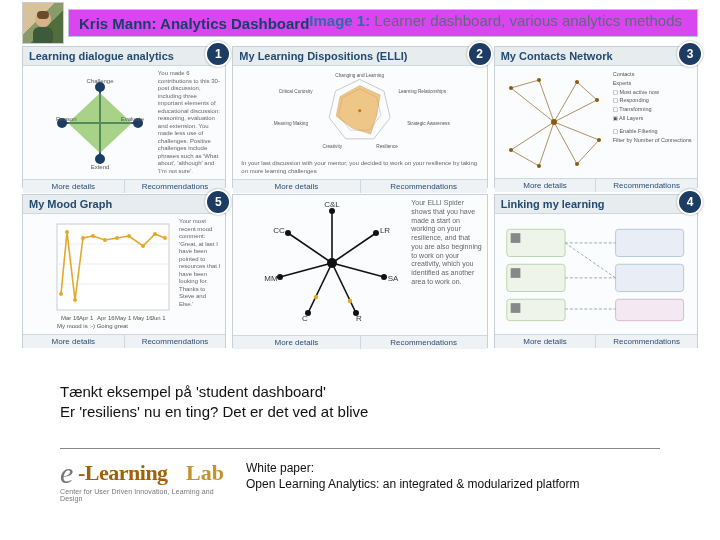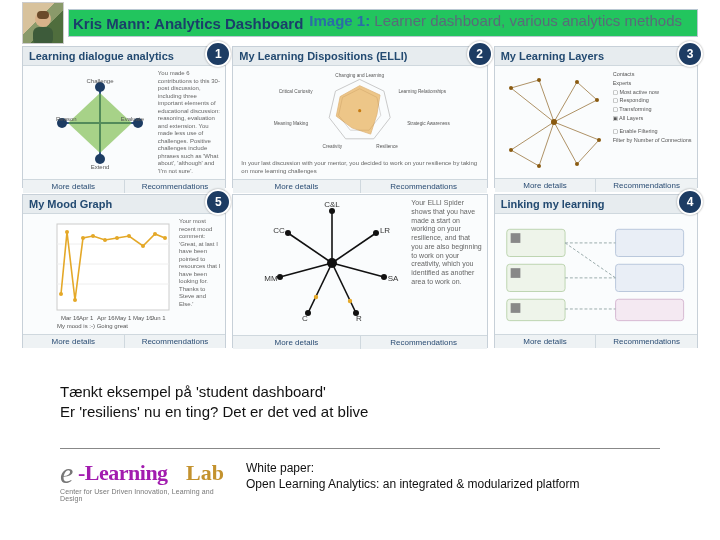--- a/index.html
+++ b/index.html
@@ -1,21 +1,21 @@
 <!DOCTYPE html>
 <html><head>
 <meta charset="utf-8">
 <style>
   html,body{margin:0;padding:0;width:720px;height:540px;background:#fff;font-family:Arial,Helvetica,sans-serif;color:#222;}
   .slide{position:relative;width:720px;height:540px;}
   .dash{position:absolute;left:22px;top:6px;width:676px;height:355px;}
   .topbar{display:flex;align-items:center;height:34px;}
   .avatar{width:40px;height:40px;background:linear-gradient(135deg,#d8c29c 40%,#8a9a6a 40% 60%,#4f6d3d 60%);border:1px solid #ccc;flex:0 0 40px;margin-right:4px;position:relative;overflow:hidden;}
   .avatar svg{position:absolute;inset:0;}
-  .titlebar{flex:1;background:#22c55e;height:26px;display:flex;align-items:center;padding-left:4px;font-weight:bold;font-size:15px;color:#1a3e6a;border:1px solid #b9c7d2;}
+  .titlebar{flex:1;background:#d946ef;height:26px;display:flex;align-items:center;padding-left:10px;font-weight:bold;font-size:15px;color:#1a3e6a;border:1px solid #b9c7d2;}
   .imgcapt{position:absolute;right:16px;top:6px;font-size:15px;color:#5a6a7a;}
   .imgcapt b{color:#2b6ca8;font-weight:bold;}
   .panels{display:grid;grid-template-columns:1fr 1.25fr 1fr;gap:6px;margin-top:6px;}
   .panel{border:1px solid #c7d0d8;background:#fafcfd;position:relative;display:flex;flex-direction:column;}
   .phdr{background:#e7ecef;border-bottom:1px solid #cfd8de;font-size:11px;color:#234a71;font-weight:600;padding:3px 6px;position:relative;}
   .num{position:absolute;right:-6px;top:-6px;width:22px;height:22px;border-radius:50%;background:#1d3c63;color:#fff;display:flex;align-items:center;justify-content:center;font-size:12px;font-weight:bold;border:2px solid #fff;box-shadow:0 0 2px rgba(0,0,0,.4);}
   .pbody{flex:1;display:flex;padding:4px;font-size:6.5px;color:#555;line-height:1.25;gap:4px;}
   .pviz{flex:0 0 55%;display:flex;align-items:center;justify-content:center;margin-left:20px;}
   .pft{display:flex;border-top:1px solid #cfd8de;}
   .pft div{flex:1;text-align:center;font-size:8px;color:#2a4c73;padding:2px 0;background:#eef2f4;}
@@ -23,21 +23,21 @@
   .row2{display:grid;grid-template-columns:1fr 1.25fr 1fr;gap:6px;margin-top:6px;}
   .p1{height:140px;} .p2{height:140px;} .p3{height:140px;}
   .p4{height:152px;} .p5{height:152px;} .p6{height:152px;}
   .bl{font-size:6px;color:#666;}
   .heptxt{font-size:6px;fill:#555;}
   .note{position:absolute;left:60px;top:382px;font-size:15px;font-family:"Helvetica Neue",Arial,sans-serif;color:#111;line-height:1.35;}
   .hr{position:absolute;left:60px;top:448px;width:600px;border-top:1px solid #888;}
   .footer{position:absolute;left:60px;top:460px;display:flex;align-items:flex-start;gap:14px;}
   .logo{width:172px;height:54px;position:relative;}
   .logo .e{font-family:Georgia,serif;font-style:italic;font-size:30px;color:#777;position:absolute;left:0;top:-4px;}
-  .logo .rest{font-family:Georgia,serif;font-size:22px;font-weight:bold;color:#a21caf;position:absolute;left:18px;top:0;letter-spacing:-.5px;}
+  .logo .rest{font-family:Georgia,serif;font-size:22px;font-weight:bold;color:#a16207;position:absolute;left:18px;top:0;letter-spacing:-.5px;}
   .logo .lab{font-family:Georgia,serif;font-size:22px;font-weight:bold;color:#c3922e;position:absolute;left:126px;top:0;}
   .logo .sub{position:absolute;left:0;top:28px;font-size:7px;color:#777;letter-spacing:.1px;}
   .wp{font-size:12px;color:#111;line-height:1.35;}
   svg text{font-family:Arial;}
 </style>
 </head>
 <body>
 
 <div class="slide">
  <div class="dash">
@@ -104,21 +104,21 @@
          </svg>
          <div class="bl" style="padding:0 4px">In your last discussion with your mentor, you decided to work on your resilience by taking on more learning challenges</div>
        </div>
        <div class="pft">
             <div>More details</div>
             <div>Recommendations</div>
           </div>
      </div>
 
      <div class="panel p3">
-       <div class="phdr"><span>My Learning Layers</span><div class="num">3</div></div>
+       <div class="phdr"><span>My Contacts Network</span><div class="num">3</div></div>
        <div class="pbody">
          <svg width="110" height="104" viewBox="0 0 110 104">
            <g stroke="#7a4a00" stroke-width="0.6">
              <line x1="55" y1="52" x2="12" y2="18"></line>
                 <line x1="55" y1="52" x2="40" y2="10"></line>
              <line x1="55" y1="52" x2="78" y2="12"></line>
                 <line x1="55" y1="52" x2="98" y2="30"></line>
              <line x1="55" y1="52" x2="100" y2="70"></line>
                 <line x1="55" y1="52" x2="78" y2="94"></line>
              <line x1="55" y1="52" x2="40" y2="96"></line>

